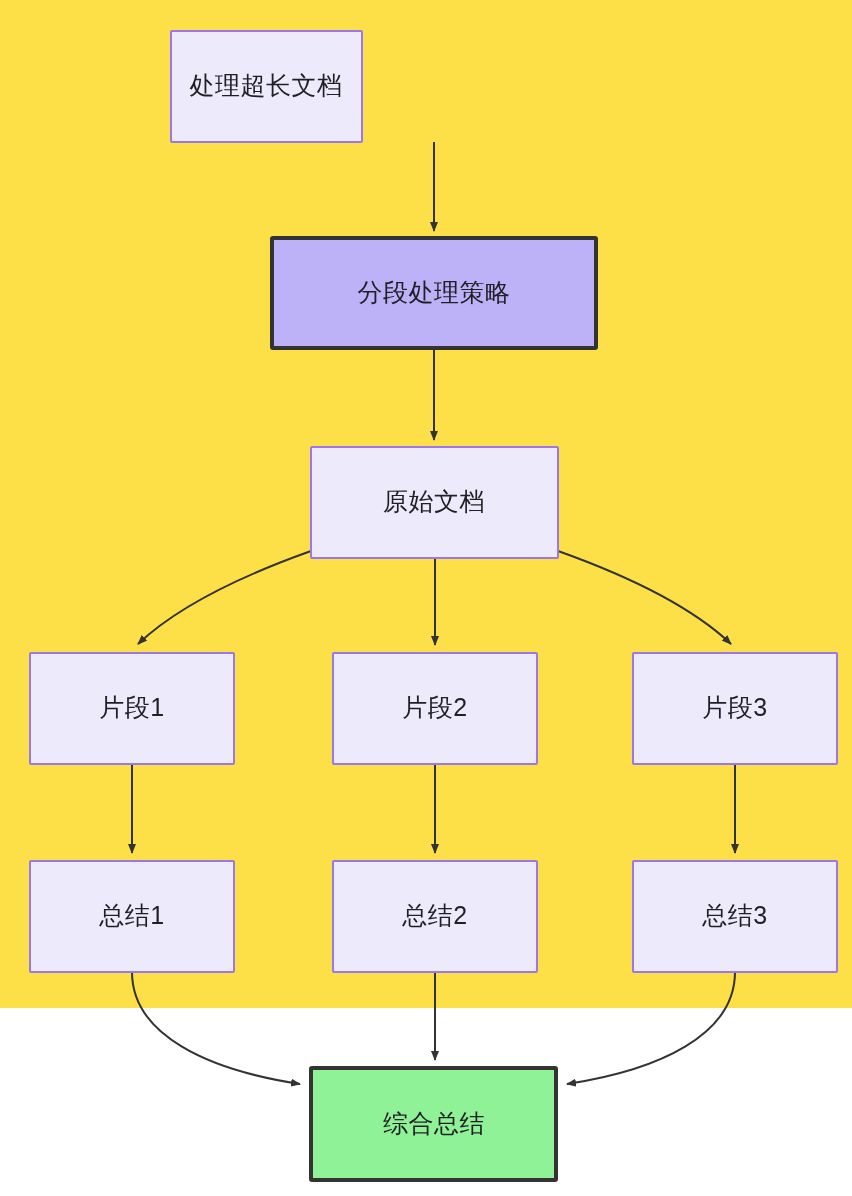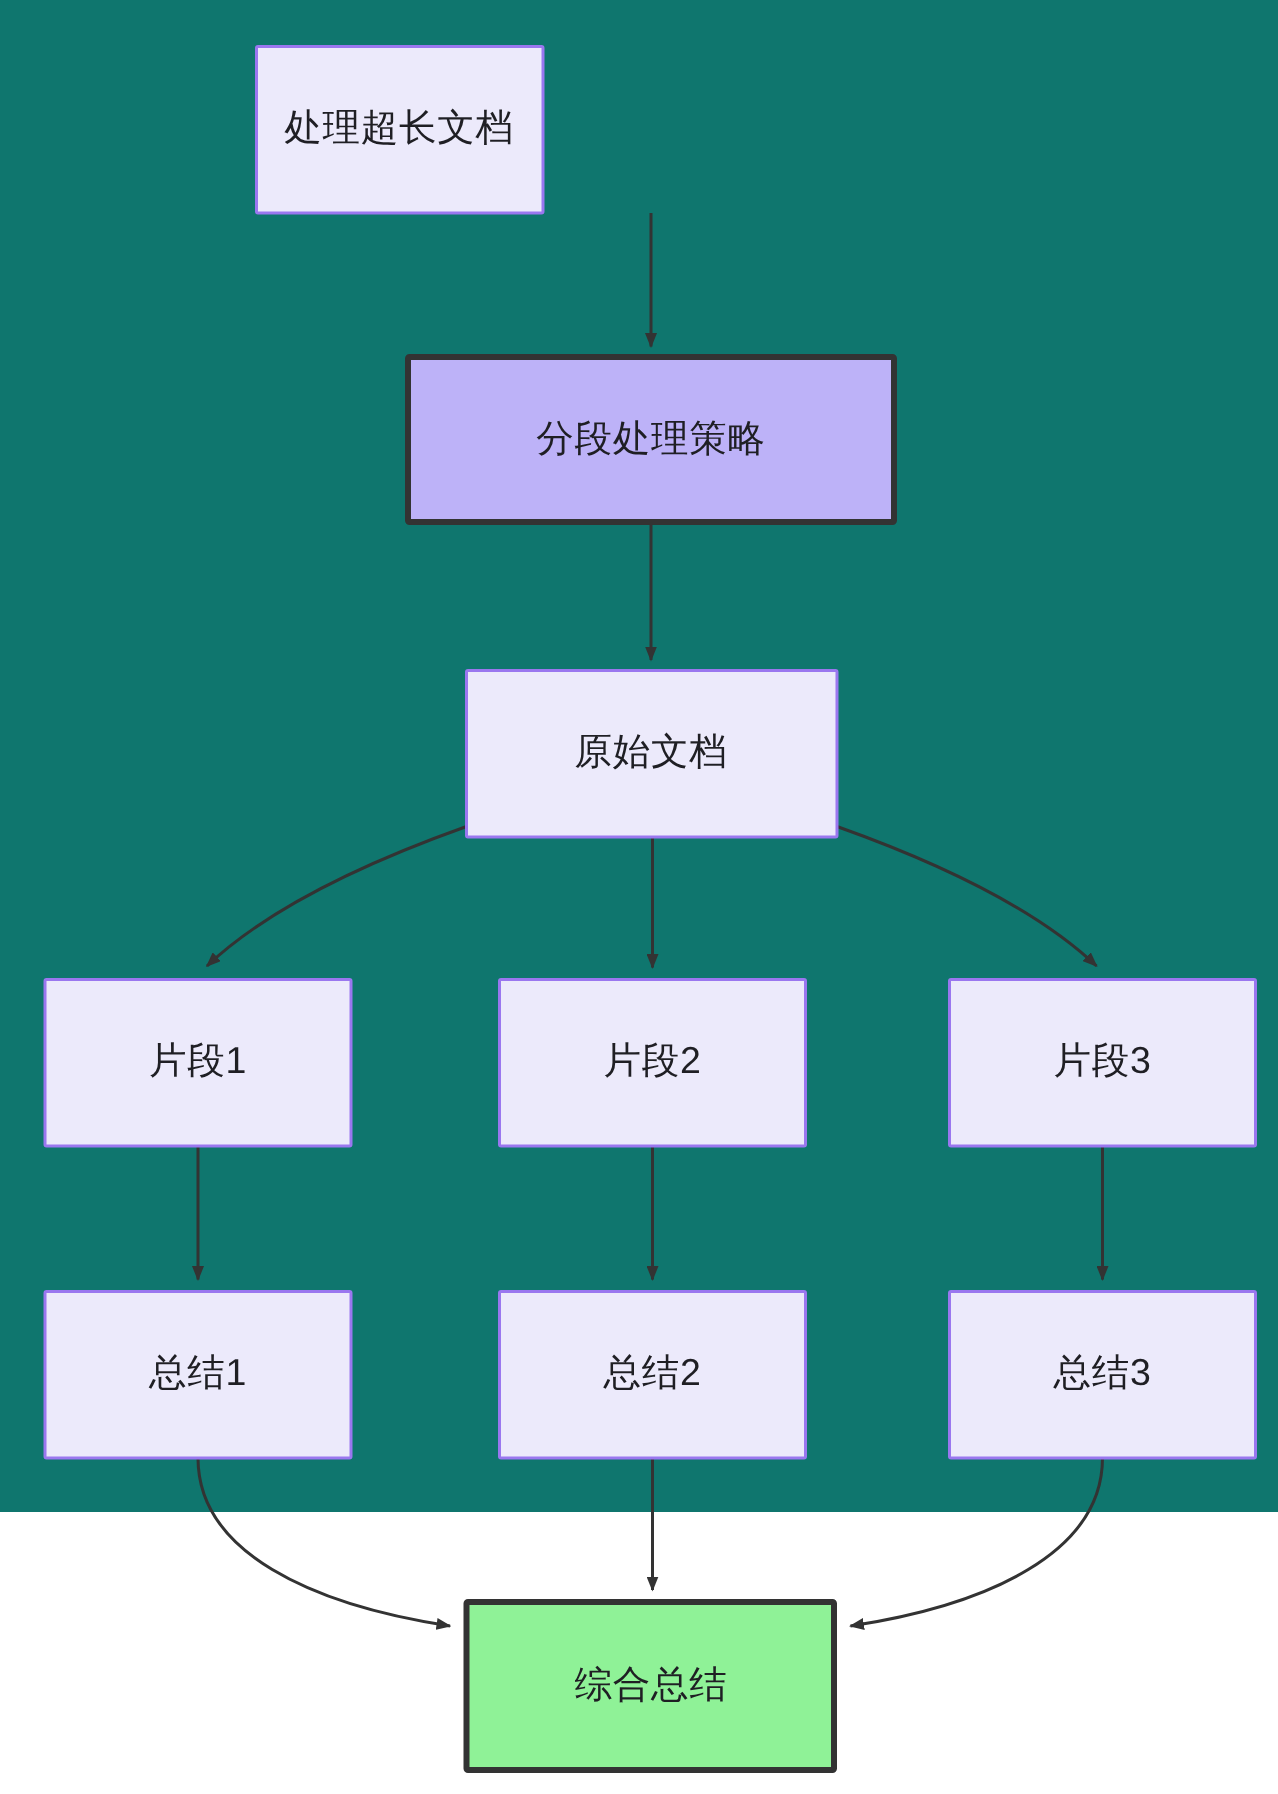--- a/index.html
+++ b/index.html
@@ -10,21 +10,21 @@
   body {
     width: 852px;
     height: 1196px;
     font-family: "Liberation Sans", "DejaVu Sans", sans-serif;
     overflow: hidden;
   }
   #flow-root {
     position: relative;
     width: 852px;
     height: 1008px;
-    background: #0f766e;
+    background: #fde047;
   }
   svg.flow-canvas {
     position: absolute;
     top: 0;
     left: 0;
     width: 852px;
     height: 1196px;
     display: block;
   }
   .edge-path {

